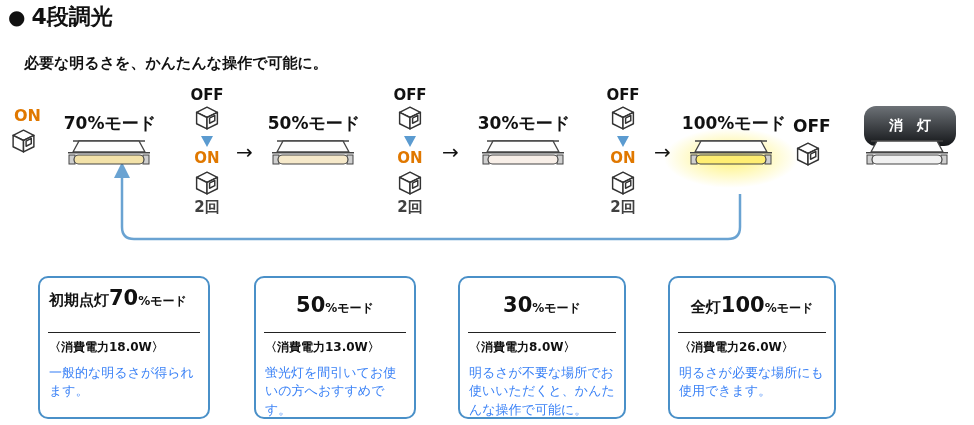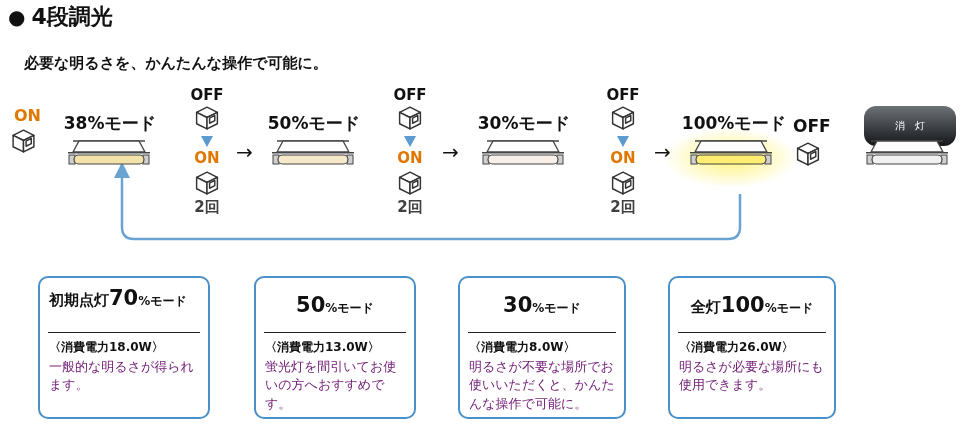--- a/index.html
+++ b/index.html
@@ -10,36 +10,36 @@
   .hdr-title { left:8px; top:2px; font-size:22px; font-weight:700; color:#111; display:flex; align-items:center; gap:6px; }
   .hdr-title .blt { font-size:20px; }
   .hdr-sub { left:24px; top:38px; font-size:15px; font-weight:700; color:#111;margin-top:16px; }
   .on-lab  { color:#e07800; font-weight:700; font-size:16px; white-space:nowrap; }
   .off-lab { color:#111; font-weight:700; font-size:15px; white-space:nowrap; }
   .mode-lab { font-size:17px; font-weight:700; color:#111; white-space:nowrap; }
   .press { font-size:15px; font-weight:700; color:#404040; white-space:nowrap; }
   .flow-arrow { font-size:20px; color:#111; font-weight:400; }
   .final-off { font-size:17px; font-weight:700; color:#111; }
   .badge-off { width:92px; height:40px; border-radius:12px; background:linear-gradient(#6d7277,#141619);
-               color:#fff; font-size:10px; font-weight:400; display:flex; align-items:center; justify-content:center; }
+               color:#fff; font-size:14px; font-weight:700; display:flex; align-items:center; justify-content:center; }
   .glow { width:134px; height:60px; border-radius:50%;
           background:radial-gradient(ellipse closest-side, rgba(255,242,110,0.95), rgba(255,242,110,0)); }
   .loop-svg { left:0; top:0; pointer-events:none; }
   
   .card { position:absolute; top:276px; height:143px; border:2px solid #4a90c8; border-radius:10px;
           background:#fff; padding:8px 9px 6px; }
   .ttl-area { height:46px; font-weight:700; color:#111; }
   .t-center { text-align:center; }
   .card .pre { font-size:15px; }
   .card .big { font-size:21px; }
   .card .sm  { font-size:12px;margin-top:11px; }
   .card .note { font-size:12px; font-weight:700; margin-top:1px; }
   .card .div { border-top:1.5px solid #222; margin:0 -1px 6px; }
   .card .pow { font-size:12px; font-weight:700; color:#111; }
-  .card .dsc { font-size:13px; line-height:1.42; margin-top:2px; font-weight:500; color:#701a75; }
+  .card .dsc { font-size:13px; line-height:1.42; margin-top:8px; font-weight:500; color:#3b82f6; }
   
   svg .ln   { stroke:#444; stroke-width:1.6; fill:none; }
   svg .bodyp{ fill:#fdfdfd; stroke:#444; stroke-width:1.3; }
   svg .cap  { fill:#cfcfcf; stroke:#444; stroke-width:1; }
   svg .tube { stroke:#444; stroke-width:1.2; }
   .t70 { fill:#f3e2a9; } .t50 { fill:#f6e9ca; } .t30 { fill:#f8efe8; }
   .t100{ fill:#ffee72; } .toff{ fill:#f1f1f1; }
   svg .sw  { fill:#ffffff; stroke:#333; stroke-width:1.4; stroke-linejoin:round; }
   svg .tri { fill:#5b9bd0; }
 </style>
@@ -62,21 +62,21 @@
   <div class="abs on-lab" style="left:14px;top:106px">ON</div>
   <div class="abs" style="left:10px;top:127px">
     <svg width="27" height="26" viewBox="0 0 26 25">
       <path class="sw" d="M3,8 L13,3 L23,8 L13,13 Z"></path>
       <path class="sw" d="M3,8 L13,13 L13,24 L3,19 Z"></path>
       <path class="sw" d="M13,13 L23,8 L23,19 L13,24 Z"></path>
       <path class="sw" d="M15.5,13.5 L20.5,11 L20.5,16 L15.5,18.5 Z"></path>
     </svg>
   </div>
 
-  <div class="abs cx mode-lab" style="left:110px;top:112px">38%モード</div>
+  <div class="abs cx mode-lab" style="left:110px;top:112px">70%モード</div>
   <div class="abs" style="left:64px;top:138px">
     <svg width="90" height="40" viewBox="0 0 90 40">
       <line class="ln" x1="9" y1="3" x2="81" y2="3"></line>
       <path class="bodyp" d="M15,3 L75,3 L81,14 L9,14 Z"></path>
       <line class="ln" x1="4" y1="14.8" x2="86" y2="14.8"></line>
       <rect class="cap" x="5" y="17" width="6" height="9"></rect>
       <rect class="cap" x="79" y="17" width="6" height="9"></rect>
       <rect class="tube t70" x="10" y="17" width="70" height="9" rx="4.5"></rect>
     </svg>
   </div>

